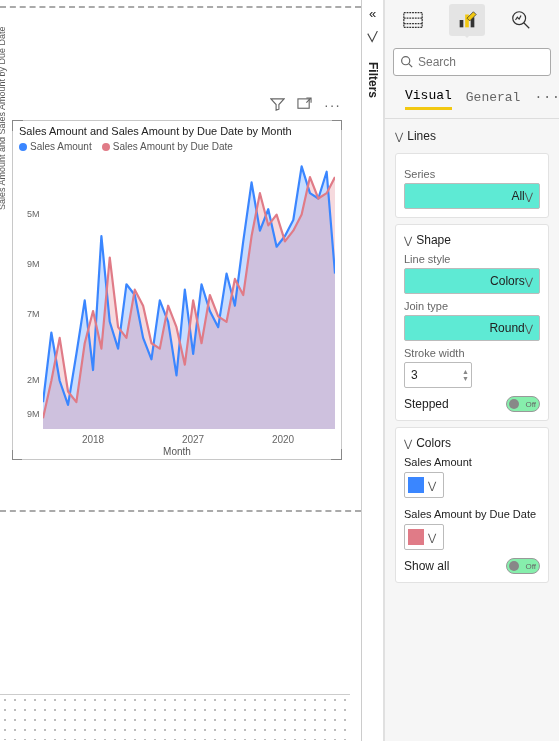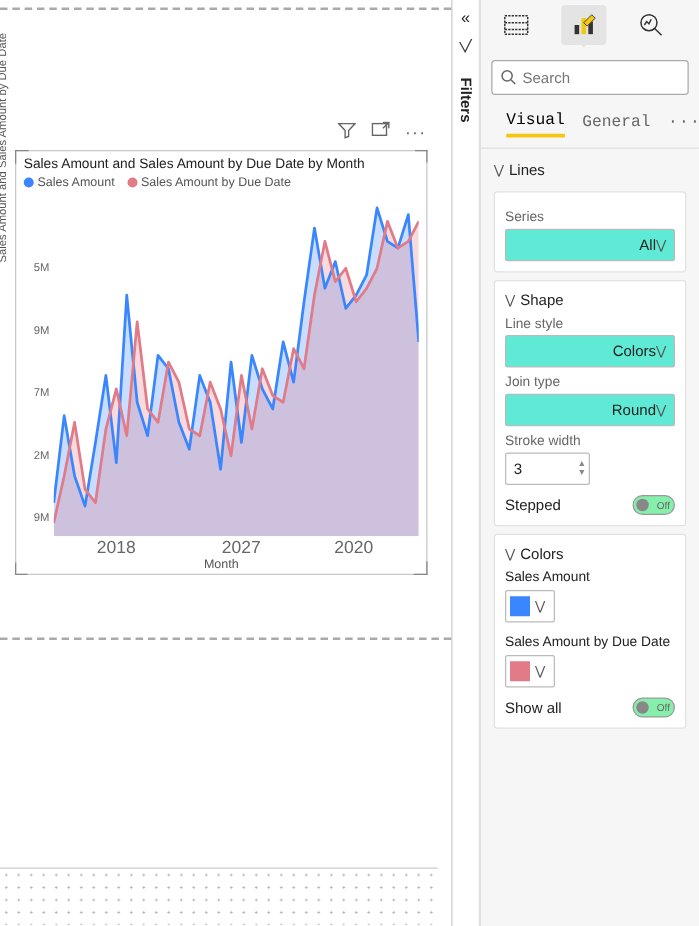--- a/index.html
+++ b/index.html
@@ -16,21 +16,21 @@
   .corner-bl { bottom:-1px; left:-1px; border-right:none; border-top:none; }
   .chart-toolbar { position:absolute; top:-24px; right:0; display:flex; gap:12px; color:#666; }
   .chart-toolbar svg { width:15px; height:15px; }
   .chart-title { font-size: 11px; font-weight: 500; padding: 4px 6px 0 6px; }
   .chart-legend { display:flex; gap:10px; font-size:10px; padding:4px 6px; color:#555; }
   .legend-swatch { display:inline-block; width:8px; height:8px; border-radius:50%; margin-right:3px; vertical-align:middle; }
   .plot-area { position:absolute; left:30px; top:40px; right:6px; bottom:30px; }
   .y-axis-label { position:absolute; left:-8px; top:50%; transform: rotate(-90deg) translate(80px, -8px); transform-origin: left top; font-size:9px; color:#555; white-space:nowrap; }
   .x-axis-label { position:absolute; left:50%; bottom:2px; transform:translateX(-50%); font-size:10px; color:#555; }
   .tick-y { position:absolute; left:14px; font-size:9px; color:#666; transform:translateY(50%); }
-  .tick-x { position:absolute; bottom:14px; font-size:14px; color:#666; transform:translateX(-50%); }
+  .tick-x { position:absolute; bottom:14px; font-size:10px; color:#666; transform:translateX(-50%); }
   .collapse-rail { width: 22px; display:flex; flex-direction:column; align-items:center; padding-top:6px; gap:10px; border-right:1px solid #e0e0e0; }
   .filters-label { writing-mode: vertical-rl; font-size:12px; font-weight:600; margin-top:4px; }
   .right-pane { width: 175px; background:#f6f6f6; border-left:1px solid #e0e0e0; display:flex; flex-direction:column; overflow-y:auto; }
   .viz-header { display:flex; justify-content:space-between; align-items:center; padding:6px 8px 2px 10px; font-size:14px; font-weight:600; }
   .format-sub { font-size:12px; color:#555; padding:0 10px 4px 10px; }
   .icon-row { display:flex; gap:18px; padding:4px 10px 2px 10px; }
   .icon-btn { width:36px; height:32px; display:flex; align-items:center; justify-content:center; border-radius:3px; }
   .icon-btn.active { background:#e4e4e4; position:relative; }
   .icon-btn.active::after { content:""; position:absolute; bottom:-8px; left:50%; transform:translateX(-50%); border:6px solid transparent; border-top-color:#e4e4e4; }
   .search-wrap { margin:10px 8px 8px 8px; }
@@ -83,21 +83,21 @@
     <div class="y-axis-label">Sales Amount and Sales Amount by Due Date</div>
     <div class="plot-area">
       <svg class="chart-svg" id="chart-svg" preserveAspectRatio="none" viewBox="0 0 294 270">
           <path d="M0.0 243.0 L8.4 172.8 L16.8 221.4 L25.2 245.7 L33.6 194.4 L42.0 140.4 L50.4 210.6 L58.8 75.6 L67.2 162.0 L75.6 189.0 L84.0 124.2 L92.4 135.0 L100.8 178.2 L109.2 199.8 L117.6 140.4 L126.0 162.0 L134.4 216.0 L142.8 129.6 L151.2 194.4 L159.6 124.2 L168.0 151.2 L176.4 167.4 L184.8 113.4 L193.2 145.8 L201.6 81.0 L210.0 21.6 L218.4 70.2 L226.8 48.6 L235.2 86.4 L243.6 75.6 L252.0 59.4 L260.4 5.4 L268.8 32.4 L277.2 37.8 L285.6 10.8 L294.0 113.4 L 294 270 L 0 270 Z" fill="#3a86ff" fill-opacity="0.28"></path>
           <path d="M0.0 259.2 L8.4 221.4 L16.8 178.2 L25.2 232.2 L33.6 243.0 L42.0 183.6 L50.4 151.2 L58.8 189.0 L67.2 97.2 L75.6 167.4 L84.0 178.2 L92.4 129.6 L100.8 145.8 L109.2 183.6 L117.6 189.0 L126.0 145.8 L134.4 167.4 L142.8 205.2 L151.2 140.4 L159.6 183.6 L168.0 135.0 L176.4 156.6 L184.8 162.0 L193.2 118.8 L201.6 135.0 L210.0 75.6 L218.4 32.4 L226.8 64.8 L235.2 54.0 L243.6 81.0 L252.0 70.2 L260.4 54.0 L268.8 16.2 L277.2 37.8 L285.6 32.4 L294.0 16.2 L 294 270 L 0 270 Z" fill="#e07b87" fill-opacity="0.28"></path>
           <path d="M0.0 243.0 L8.4 172.8 L16.8 221.4 L25.2 245.7 L33.6 194.4 L42.0 140.4 L50.4 210.6 L58.8 75.6 L67.2 162.0 L75.6 189.0 L84.0 124.2 L92.4 135.0 L100.8 178.2 L109.2 199.8 L117.6 140.4 L126.0 162.0 L134.4 216.0 L142.8 129.6 L151.2 194.4 L159.6 124.2 L168.0 151.2 L176.4 167.4 L184.8 113.4 L193.2 145.8 L201.6 81.0 L210.0 21.6 L218.4 70.2 L226.8 48.6 L235.2 86.4 L243.6 75.6 L252.0 59.4 L260.4 5.4 L268.8 32.4 L277.2 37.8 L285.6 10.8 L294.0 113.4" fill="none" stroke="#3a86ff" stroke-width="2.2" stroke-linejoin="round"></path>
           <path d="M0.0 259.2 L8.4 221.4 L16.8 178.2 L25.2 232.2 L33.6 243.0 L42.0 183.6 L50.4 151.2 L58.8 189.0 L67.2 97.2 L75.6 167.4 L84.0 178.2 L92.4 129.6 L100.8 145.8 L109.2 183.6 L117.6 189.0 L126.0 145.8 L134.4 167.4 L142.8 205.2 L151.2 140.4 L159.6 183.6 L168.0 135.0 L176.4 156.6 L184.8 162.0 L193.2 118.8 L201.6 135.0 L210.0 75.6 L218.4 32.4 L226.8 64.8 L235.2 54.0 L243.6 81.0 L252.0 70.2 L260.4 54.0 L268.8 16.2 L277.2 37.8 L285.6 32.4 L294.0 16.2" fill="none" stroke="#e07b87" stroke-width="2.2" stroke-linejoin="round"></path>
         </svg>
     </div>
     <span class="tick-y" style="bottom:45px">9M</span>
-    <span class="tick-y" style="bottom:95px">2M</span>
+    <span class="tick-y" style="bottom:79px">2M</span>
     <span class="tick-y" style="bottom:145px">7M</span>
     <span class="tick-y" style="bottom:195px">9M</span>
     <span class="tick-y" style="bottom:245px">5M</span>
     <span class="tick-x" style="left:80px">2018</span>
     <span class="tick-x" style="left:180px">2027</span>
     <span class="tick-x" style="left:270px">2020</span>
     <div class="x-axis-label">Month</div>
   </div>
   <div class="dashed-bottom"></div>
   <div class="dotted-canvas"></div>

